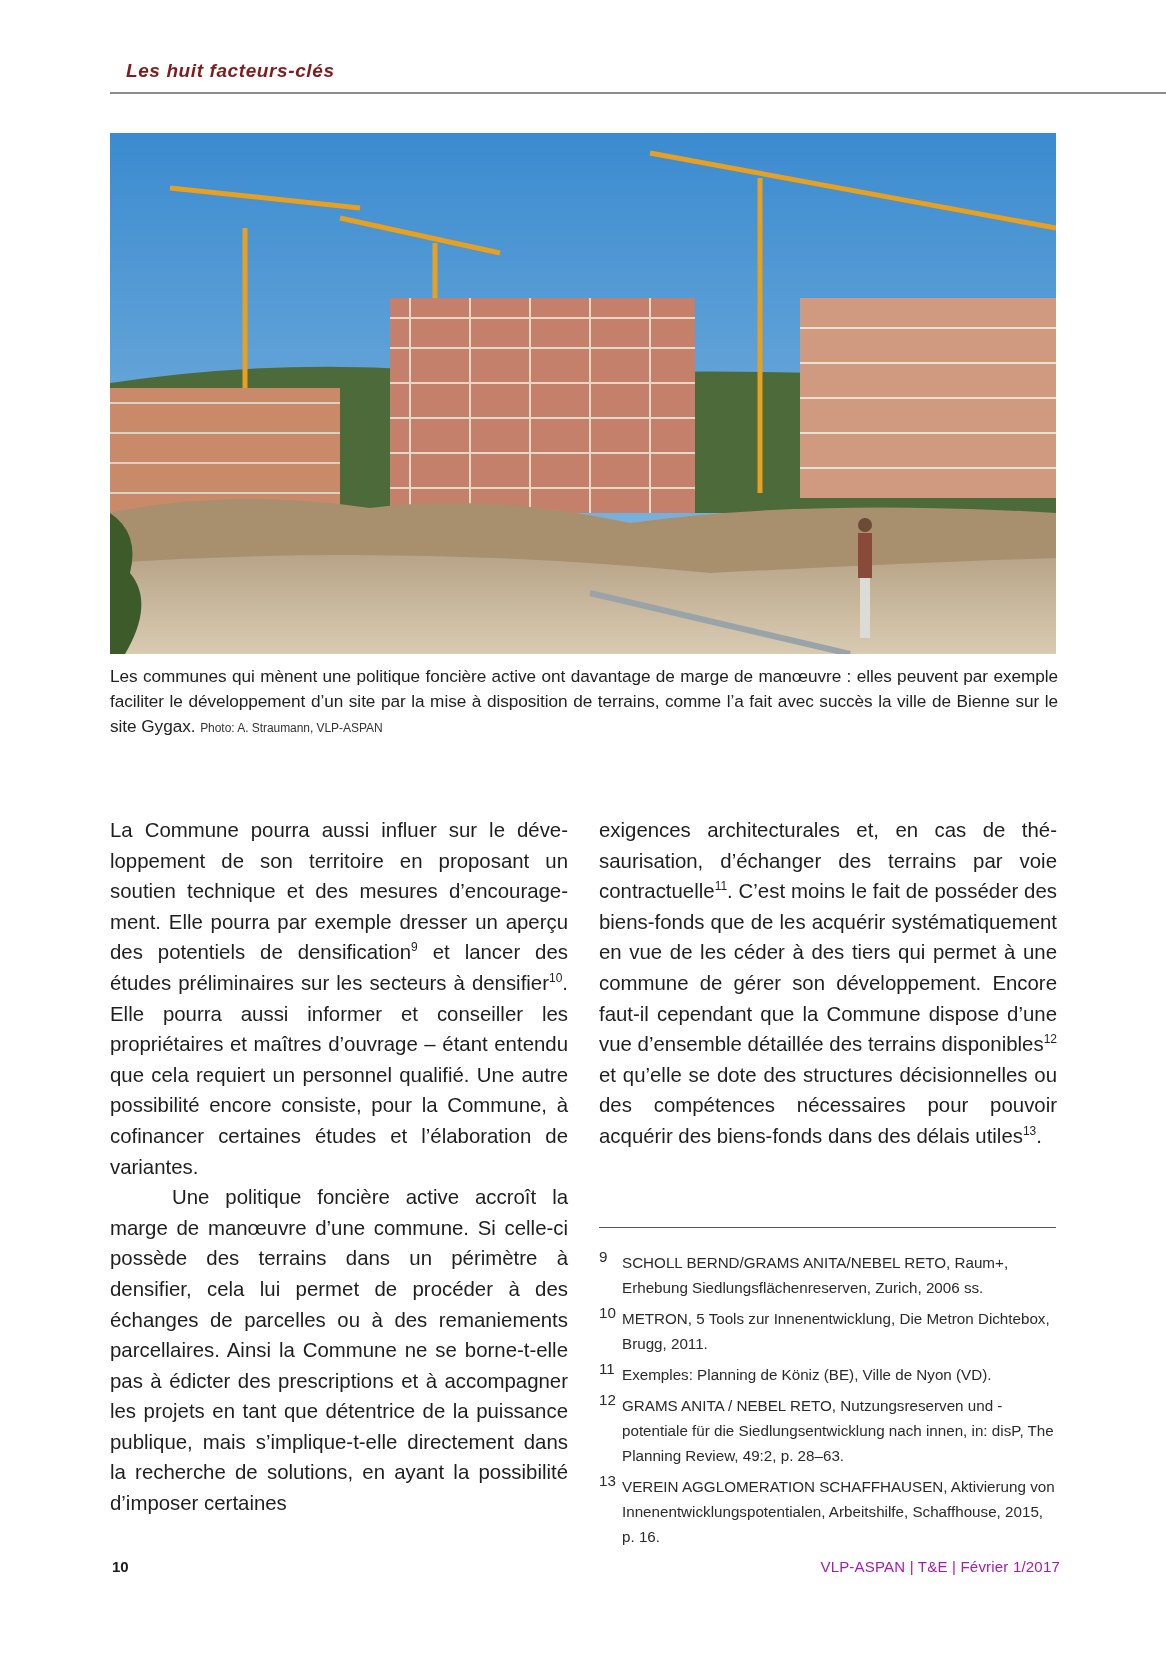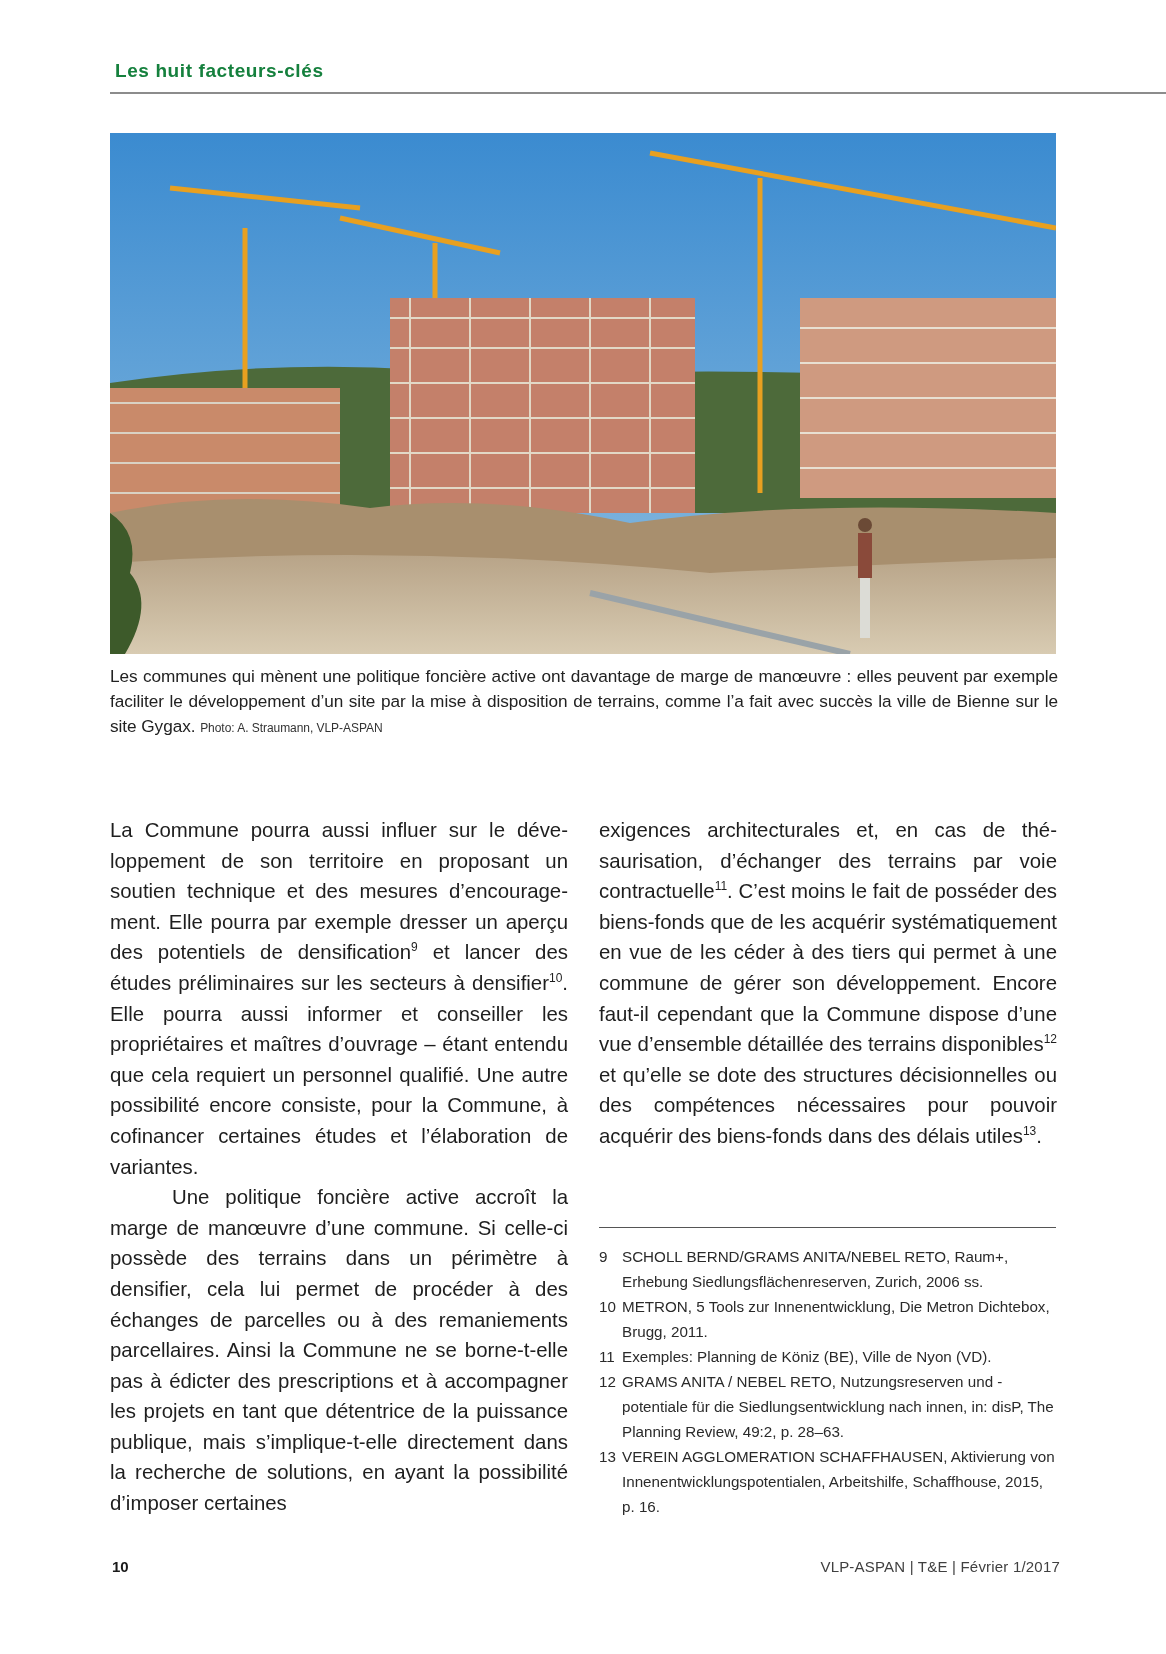--- a/index.html
+++ b/index.html
@@ -1,42 +1,42 @@
 <!DOCTYPE html>
 <html><head>
 <meta charset="utf-8">
 <style>
   html, body { margin: 0; padding: 0; background: #ffffff; }
   body { width: 1166px; height: 1654px; position: relative; overflow: hidden;
          font-family: "Liberation Sans", sans-serif; color: #1e1e1e; }
-  .section-title { position: absolute; left: 115px; top: 60px; font-size: 19px;
-                   font-weight: bold; letter-spacing: 0.6px; color: #15803d; }
+  .section-title { position: absolute; left: 126px; top: 60px; font-size: 19px;
+                   font-weight: bold; letter-spacing: 0.6px; color: #7f1d1d; font-style: italic; }
   .section-rule { position: absolute; left: 110px; top: 92px; width: 1056px; height: 0;
                   border-top: 2px solid #8c8c8c; }
   .photo { position: absolute; left: 110px; top: 133px; width: 946px; height: 521px; overflow: hidden;
            background: #3a8fcf; }
   .photo svg { display: block; }
   .caption { position: absolute; left: 110px; top: 664px; width: 948px; font-size: 17.2px;
              line-height: 25px; color: #222; text-align: justify; letter-spacing: -0.05px; }
   .caption .credit { font-size: 12px; color: #333; }
   .col { position: absolute; top: 815px; width: 458px; font-size: 20.4px; line-height: 30.6px;
          color: #1e1e1e; text-align: justify; hyphens: manual; }
   .col p { margin: 0; }
   .col-left { left: 110px; }
   .col-right { left: 599px; }
   .indent { text-indent: 62px; }
   sup { font-size: 12px; line-height: 0; vertical-align: 8px; }
   .fn-rule { position: absolute; left: 599px; top: 1227px; width: 457px; border-top: 1.5px solid #555; }
   .footnotes { position: absolute; left: 599px; top: 1244px; width: 460px; font-size: 15.2px;
                line-height: 25px; color: #2a2a2a; }
   .fn { display: flex; margin: 0; }
   .fn .num { width: 23px; flex: 0 0 23px; }
-  .fn .txt { flex: 1; }
+  .fn .txt { flex: 1; margin-top: 6px; }
   .page-num { position: absolute; left: 112px; top: 1558px; font-size: 15px; font-weight: bold; color: #1a1a1a; }
-  .footer-right { position: absolute; right: 106px; top: 1558px; font-size: 15px; color: #404040; letter-spacing: 0.2px; text-align: center; }
+  .footer-right { position: absolute; right: 106px; top: 1558px; font-size: 15px; color: #a21caf; letter-spacing: 0.2px; text-align: center; }
 </style>
 </head>
 <body>
 
 <div class="section-title">Les huit facteurs-clés</div>
 <div class="section-rule"></div>
 
 <div class="photo" aria-label="Chantier de construction avec grues et immeubles en échafaudage, site Gygax à Bienne">
   <svg width="946" height="521" viewBox="0 0 946 521">
     <defs>

